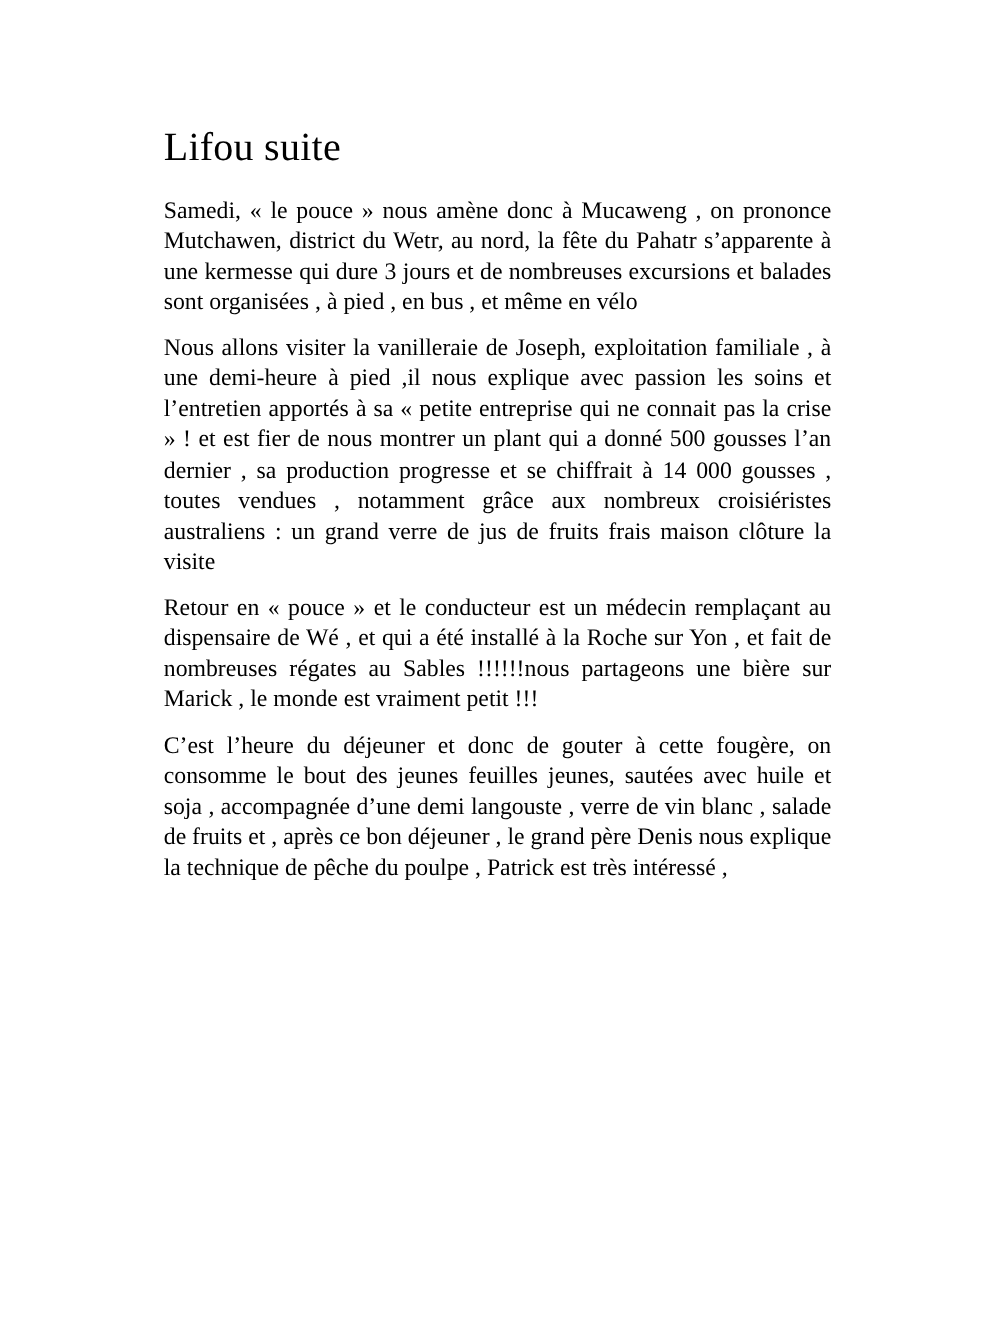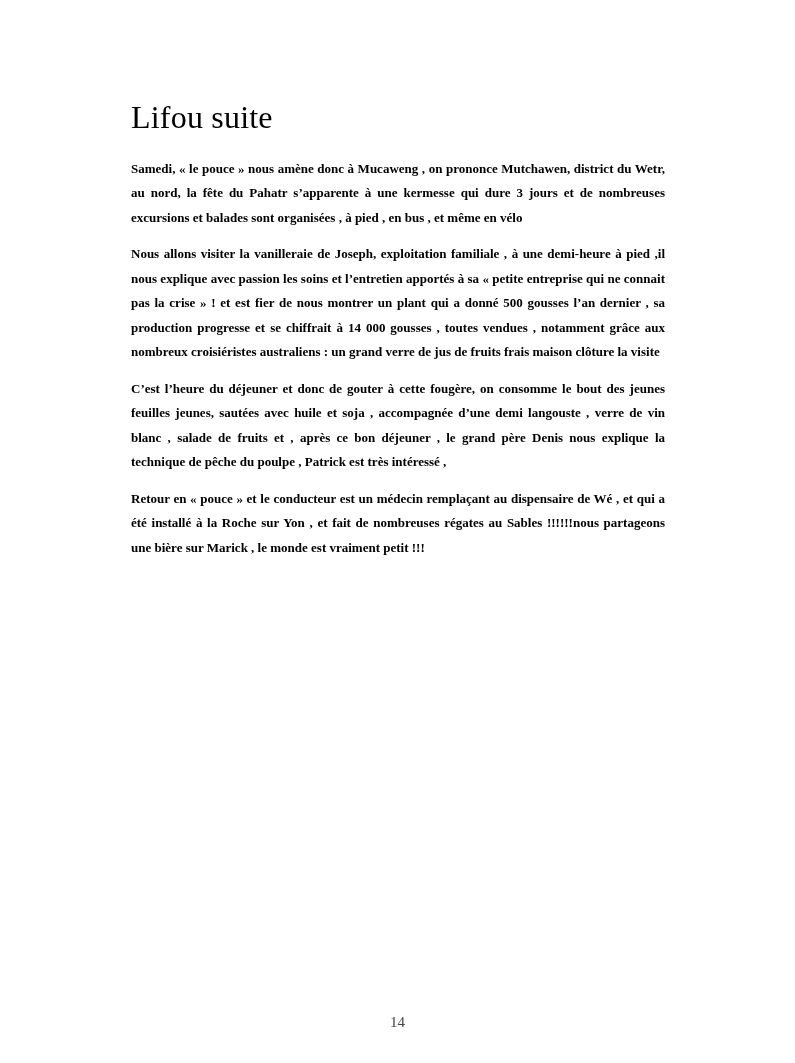--- a/index.html
+++ b/index.html
@@ -24,25 +24,24 @@
     width: 534px;
   }
   .page-title {
     font-size: 32px;
     font-weight: normal;
     line-height: 1.15;
     margin: 0 0 21px 0;
     letter-spacing: 0.2px;
   }
   .body-paragraph {
-    font-size: 13px;
+    font-size: 19px;
     line-height: 24.5px;
     text-align: justify;
     margin: 0 0 12px 0;
-    font-weight: bold;
   }
   .page-footer {
     position: absolute;
     left: 0;
     right: 0;
     top: 1012px;
     text-align: center;
     font-size: 15px;
     line-height: 20px;
     color: #444444;
@@ -52,19 +51,18 @@
 <body>
 
 <div class="page">
   <main class="content">
     <h1 class="page-title">Lifou suite</h1>
 
     <p class="body-paragraph">Samedi, « le pouce » nous amène donc à Mucaweng , on prononce Mutchawen, district du Wetr, au nord, la fête du Pahatr s’apparente à une kermesse qui dure 3 jours et de nombreuses excursions et balades sont organisées , à pied , en bus , et même en vélo</p>
 
     <p class="body-paragraph">Nous allons visiter la vanilleraie de Joseph, exploitation familiale , à une demi-heure à pied ,il nous explique avec passion les soins et l’entretien apportés à sa « petite entreprise qui ne connait pas la crise » ! et est fier de nous montrer un plant qui a donné 500 gousses l’an dernier , sa production progresse et se chiffrait à 14 000 gousses , toutes vendues , notamment grâce aux nombreux croisiéristes australiens : un grand verre de jus de fruits frais maison clôture la visite</p>
 
+    <p class="body-paragraph">Retour en « pouce » et le conducteur est un médecin remplaçant au dispensaire de Wé , et qui a été installé à la Roche sur Yon , et fait de nombreuses régates au Sables !!!!!!nous partageons une bière sur Marick , le monde est vraiment petit !!!</p>
+
     <p class="body-paragraph">C’est l’heure du déjeuner et donc de gouter à cette fougère, on consomme le bout des jeunes feuilles jeunes, sautées avec huile et soja , accompagnée d’une demi langouste , verre de vin blanc , salade de fruits et , après ce bon déjeuner , le grand père Denis nous explique la technique de pêche du poulpe , Patrick est très intéressé ,</p>
-
-    <p class="body-paragraph">Retour en « pouce » et le conducteur est un médecin remplaçant au dispensaire de Wé , et qui a été installé à la Roche sur Yon , et fait de nombreuses régates au Sables !!!!!!nous partageons une bière sur Marick , le monde est vraiment petit !!!</p>
   </main>
 
-  <footer class="page-footer">14</footer>
 </div>
 
 </body></html>

